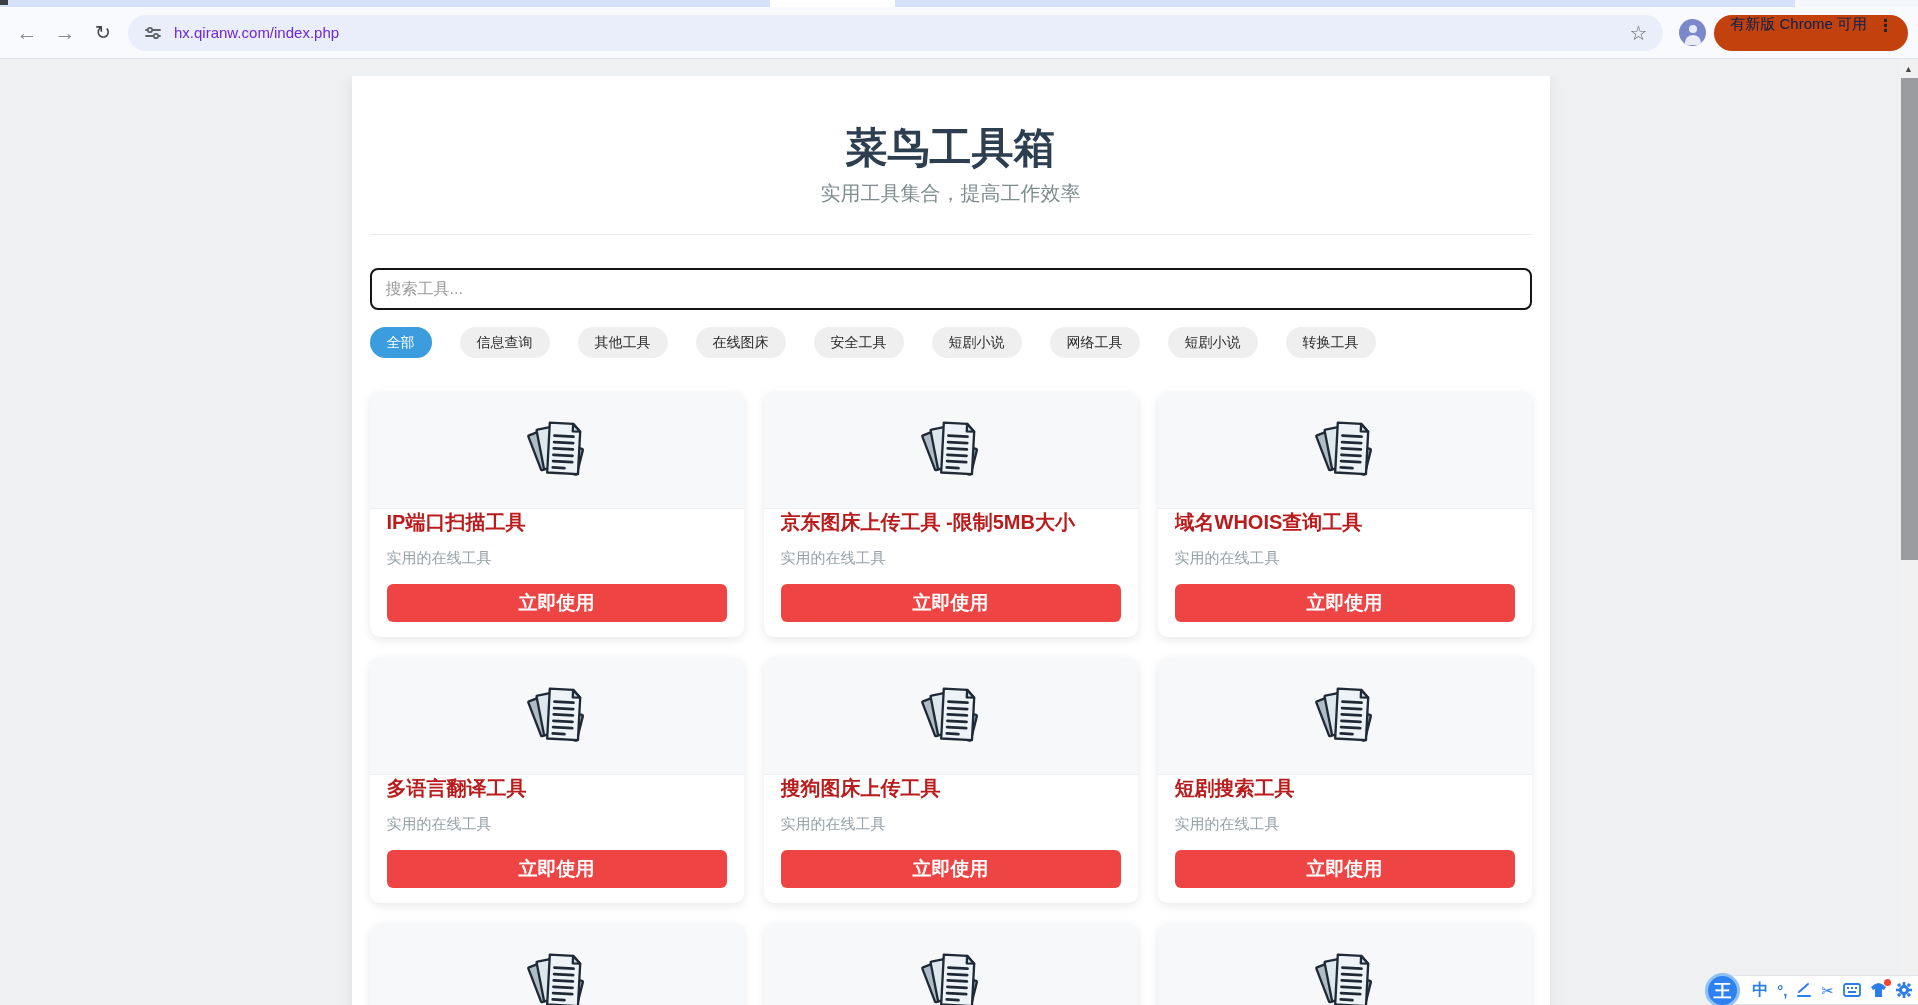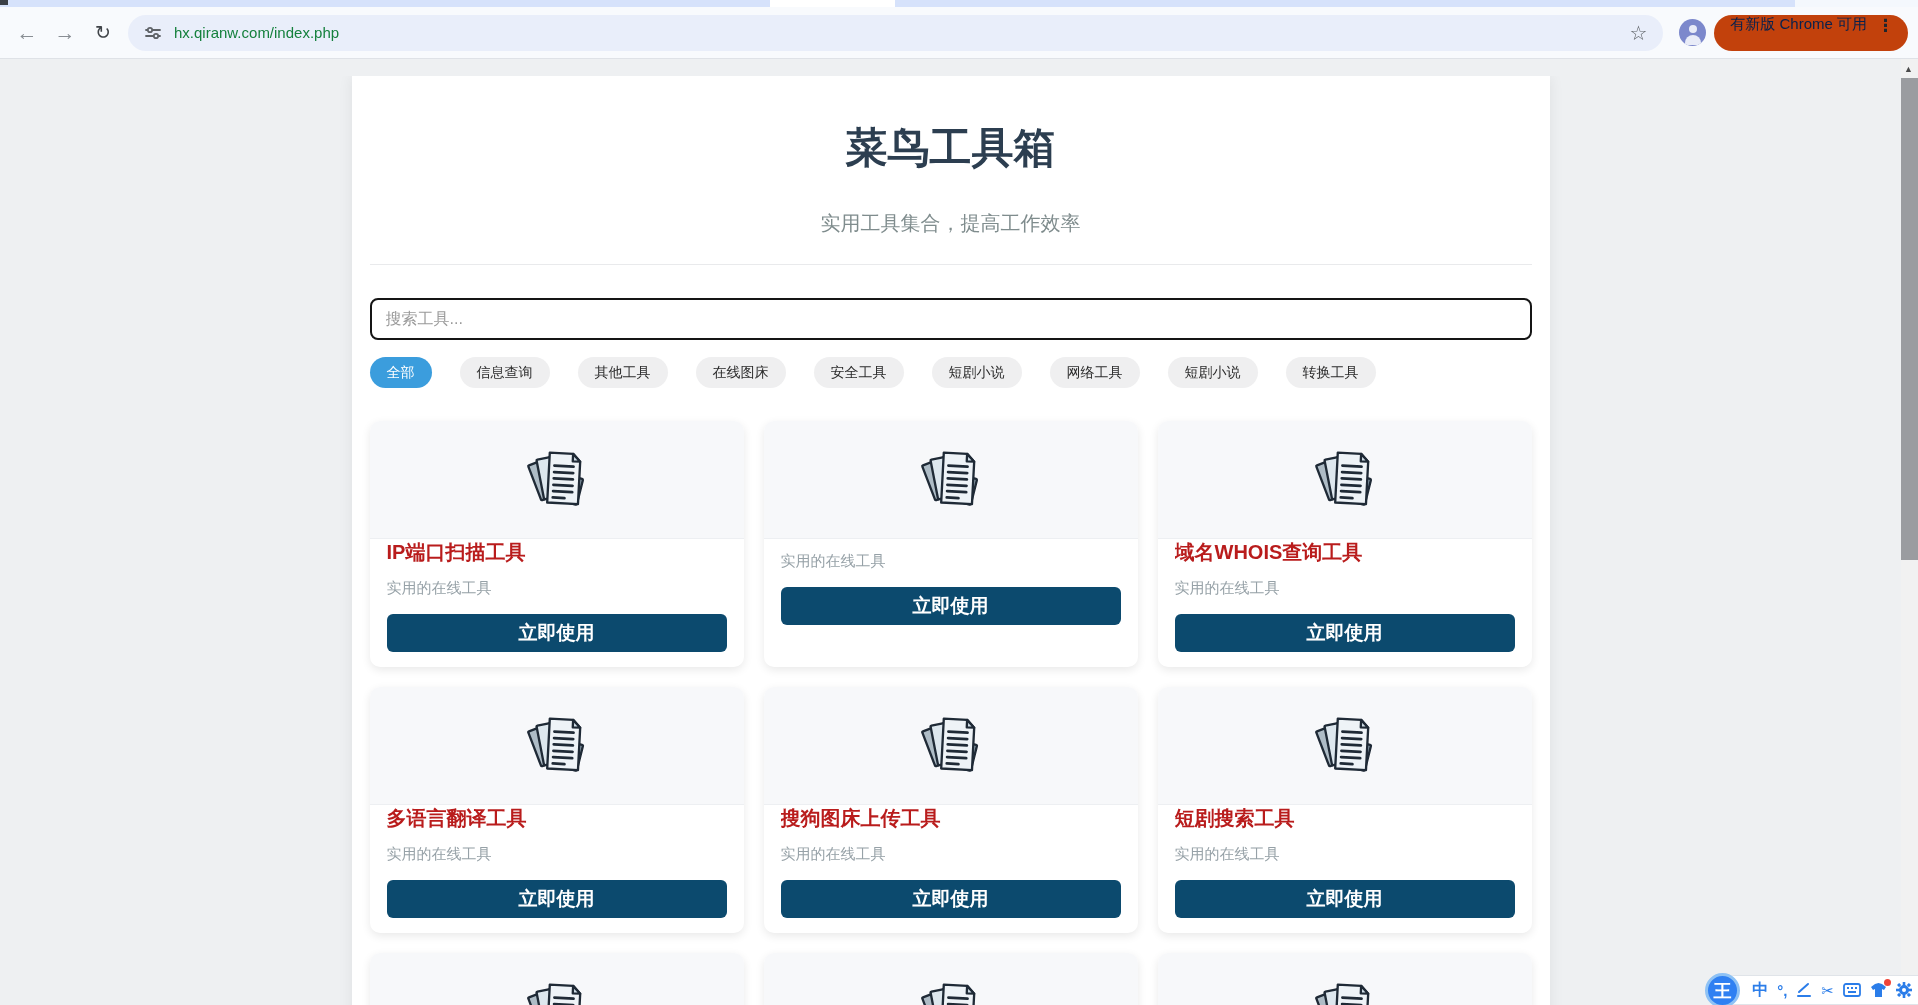--- a/index.html
+++ b/index.html
@@ -13,21 +13,21 @@
   .tab-notch-r { position:absolute; top:0; left:1795px; width:123px; height:7px; background:#f4f8fd; }
   .win-corner { position:absolute; top:0; left:0; width:8px; height:5px; background:#3a3f46; }
   .toolbar { position:absolute; top:7px; left:0; width:1918px; height:52px; background:#f8fafd;
     border-bottom:1px solid #dfe2e7; display:flex; align-items:center; padding:0 10px 0 8px; }
   .nav-btn { width:38px; height:38px; border-radius:50%; display:flex; align-items:center;
     justify-content:center; font-size:21px; color:#898e94; flex:0 0 auto; }
   .nav-btn.reload { color:#404449; font-size:19px; }
   .omnibox { flex:1 1 auto; height:36px; margin:0 8px 0 6px; background:#e9eefa; border-radius:18px;
     display:flex; align-items:center; padding:0 14px; min-width:0; }
   .site-icon { width:22px; height:22px; margin-right:10px; flex:0 0 auto; }
-  .url-text { font-size:15px; color:#15803d; white-space:nowrap; flex:1 1 auto; }
+  .url-text { font-size:15px; color:#6d28d9; white-space:nowrap; flex:1 1 auto; }
   .star { font-size:20px; color:#5f6368; flex:0 0 auto; padding:0 2px; }
   .avatar { width:27px; height:27px; border-radius:50%; background:#7c88cc; position:relative;
     overflow:hidden; flex:0 0 auto; margin:0 8px; }
   .avatar .head { position:absolute; top:6px; left:9.5px; width:8px; height:8px; border-radius:50%; background:#e9ecf8; }
   .avatar .body { position:absolute; top:16px; left:5.5px; width:16px; height:10px;
     border-radius:8px 8px 0 0; background:#e9ecf8; }
   .update-pill { height:36px; border-radius:18px; background:#c2410c; display:flex; align-items:flex-start;
     padding:0 8px 0 16px; flex:0 0 auto; }
   .update-pill .label { font-size:15px; color:#08214d; white-space:nowrap; }
   .kebab { font-size:17px; color:#20242b; font-weight:bold; padding:0 6px; margin-left:4px; letter-spacing:0; }
@@ -35,38 +35,38 @@
   
   .scrollbar { position:absolute; top:59px; right:0; width:17px; height:946px; background:#f1f1f1; }
   .scroll-up { position:absolute; top:6px; left:3px; width:10px; height:8px; color:#4a4a4a; font-size:9px; line-height:8px; }
   .scroll-thumb { position:absolute; top:19px; left:0; width:17px; height:482px; background:#9a9ca0; }
 
   
   .viewport { position:absolute; top:76px; left:0; width:1901px; height:946px; overflow:hidden; background:#eef0f2; }
   .container { width:1198px; margin:0 auto; min-height:946px; background:#ffffff;
     box-shadow:0 0 14px rgba(0,0,0,0.07); padding:0 18px; }
   .page-title { padding-top:44px; text-align:center; font-size:42px; font-weight:bold; color:#2c3e50; }
-  .page-subtitle { margin-top:34px; text-align:center; font-size:20px; color:#7f8c8d; }
+  .page-subtitle { margin-top:4px; text-align:center; font-size:20px; color:#7f8c8d; }
   .divider { margin-top:27px; border-top:1px solid #e9eaec; }
   .search-input { margin-top:33px; width:100%; height:42px; border:2px solid #151515; border-radius:8px;
     font-size:16px; padding:8px 14px; color:#222; background:#fff; outline:none;
     font-family:"Liberation Sans","DejaVu Sans",sans-serif; }
   .search-input::placeholder { color:#9a9a9a; }
   .chips { margin-top:17px; display:flex; gap:28px; flex-wrap:wrap; }
   .chip { height:31px; padding:0 17px; border-radius:16px; background:#efeff0; color:#2b2b2b;
     font-size:14px; display:flex; align-items:center; cursor:pointer; white-space:nowrap; }
   .chip.active { background:#3b9ddd; color:#ffffff; }
   .grid { margin-top:33px; display:grid; grid-template-columns:repeat(3,1fr); gap:20px; padding-bottom:40px; }
   .card { background:#ffffff; border-radius:10px; box-shadow:0 3px 10px rgba(0,0,0,0.09); overflow:hidden; }
   .card-icon-area { height:118px; background:#f7f8fa; border-bottom:1px solid #edeff2;
     display:flex; align-items:center; justify-content:center; }
   .card-body { padding:0 17px 15px; }
   .card-title { font-size:20px; font-weight:bold; color:#b91c1c; white-space:nowrap; overflow:hidden; }
   .card-desc { margin-top:13px; font-size:15px; color:#96a1a7; }
-  .card-btn { margin-top:16px; width:100%; height:38px; border:none; border-radius:6px; background:#0c4a6e;
+  .card-btn { margin-top:16px; width:100%; height:38px; border:none; border-radius:6px; background:#ef4444;
     color:#ffffff; font-size:19px; font-weight:bold; cursor:pointer;
     font-family:"Liberation Sans","DejaVu Sans",sans-serif; }
   .card.partial { height:255px; }
 
   
   .ime-bar { position:absolute; bottom:0; right:0; width:198px; height:30px; background:#ffffff;
     border:1px solid #e0e4e9; border-right:none; border-radius:15px 0 0 15px;
     display:flex; align-items:center; justify-content:flex-end; gap:9px; padding:0 6px 0 24px; z-index:40; }
   .ime-logo { position:absolute; left:-16px; top:-3px; width:35px; height:35px; border-radius:50%;
     background:#2f80f2; border:3px solid #8ec2f5; color:#fff; font-size:18px; font-weight:bold;
@@ -175,20 +175,21 @@
         <line x1="29" y1="33" x2="47" y2="33"></line>
                       <line x1="29" y1="39" x2="47" y2="39"></line>
         <line x1="29" y1="45" x2="47" y2="45"></line>
                       <line x1="29" y1="51" x2="40" y2="51"></line>
       </g>
     </g>
   </g>
 </svg></span>
     </div>
     <div class="card-body">
+      <div class="card-title">京东图床上传工具 -限制5MB大小</div>
       <div class="card-desc">实用的在线工具</div>
       <button class="card-btn">立即使用</button>
     </div>
         </div>
         <div class="card">
     <div class="card-icon-area">
       <span>
 <svg width="68" height="68" viewBox="0 0 64 64">
   <g stroke="#1f2a36" stroke-width="2.2" stroke-linejoin="round">
     <rect x="10" y="15" width="25" height="35" rx="1" fill="#aebcc6" transform="rotate(-21 22 32)"></rect>

